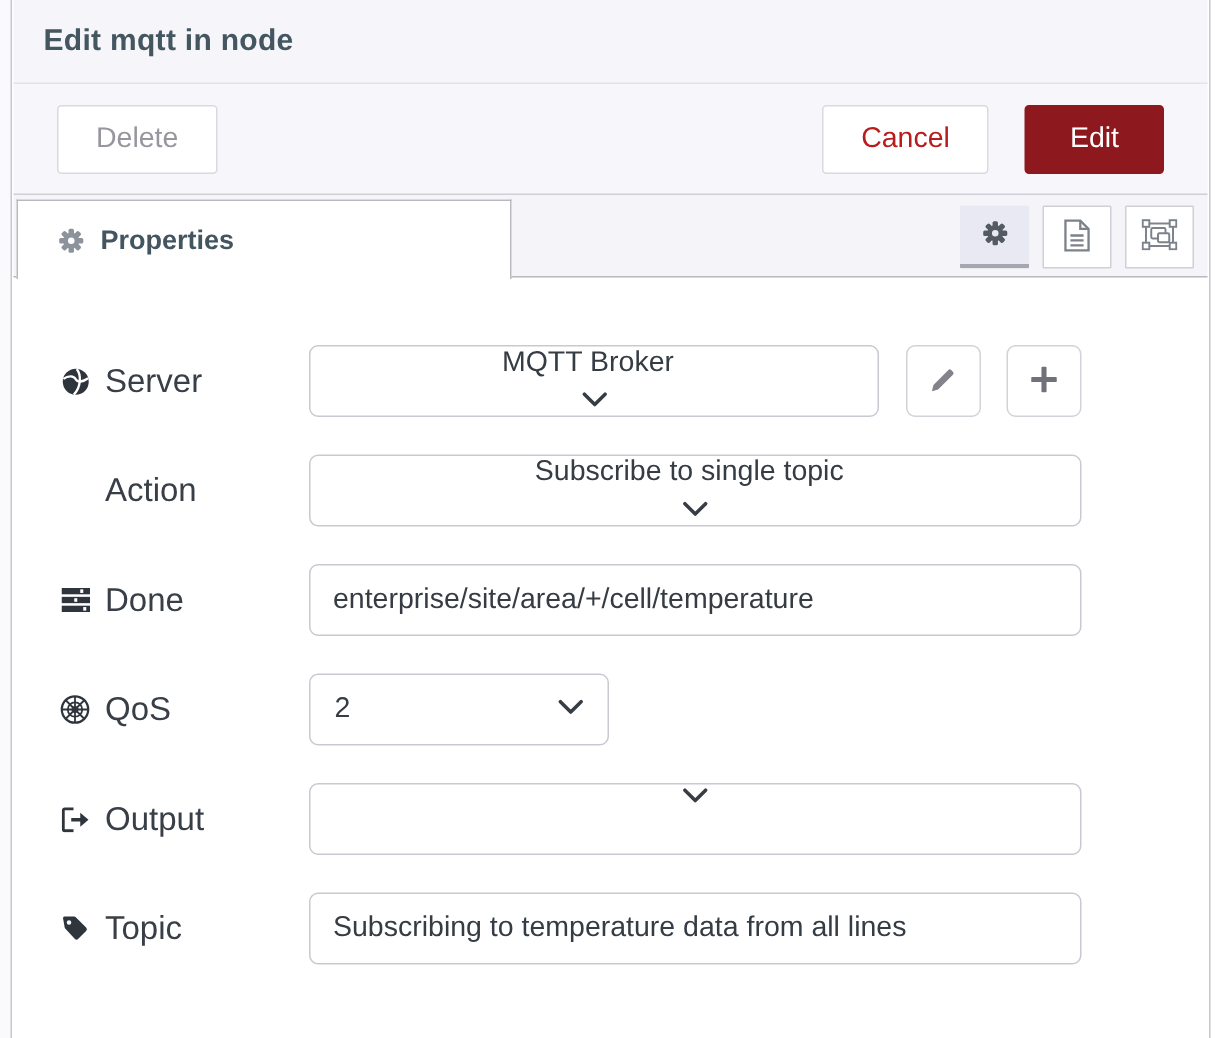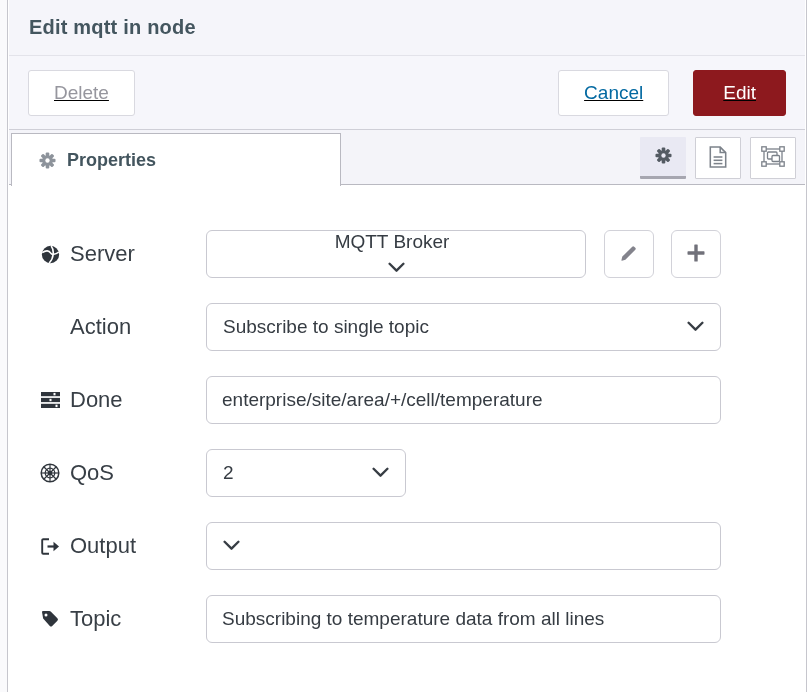--- a/index.html
+++ b/index.html
@@ -24,29 +24,29 @@
   
   .dlg-header {
     height: 56px; background: #f5f5fa; border-bottom: 1px solid #e3e3ea;
     display: flex; align-items: center; padding: 0 20px;
   }
   .dlg-title { font-size: 20px; font-weight: bold; color: #44565f; letter-spacing: 0.2px; }
 
   
   .dlg-toolbar {
     height: 74px; background: #f6f6fb; border-bottom: 1px solid #cfcfd7;
-    display: flex; align-items: center; padding: 0 19px; text-decoration: underline;
+    display: flex; align-items: center; padding: 0 29px;
   }
   .btn {
     height: 46px; border-radius: 3px; font-size: 19px;
     display: inline-flex; align-items: center; justify-content: center;
     cursor: pointer; font-family: "Liberation Sans", sans-serif;
   }
   .btn-plain { background: #ffffff; border: 1px solid #d9d9e0; color: #96969e; padding: 0 25px; }
-  .btn-cancel { color: #0369a1; margin-right: 24px; }
+  .btn-cancel { color: #b91c1c; margin-right: 24px; }
   .btn-done { background: #8d191e; border: 1px solid #8d191e; color: #ffffff; padding: 0 29px; }
   .toolbar-spacer { flex: 1; }
 
   
   .tab-bar {
     position: relative; height: 55px; background: #f4f4f9;
     border-bottom: 1px solid #b9b9c1;
     text-align: right;
   }
   .tab-active {
@@ -80,21 +80,21 @@
     padding: 0 16px; cursor: pointer;
   }
   .sel-text {
     font-size: 19px; color: #363c43; white-space: nowrap; overflow: hidden; margin-right: 8px;
   }
   .text-input {
     height: 48px; border: 1px solid #c9c9d1; border-radius: 6px;
     padding: 0 15px; font-size: 19px; color: #363c43;
     font-family: "Liberation Sans", sans-serif; background: #fff; outline: none;
   }
-  .w380 { width: 380px; flex-direction: column; } .w515 { width: 515px; } .w200 { width: 200px; }
+  .w380 { width: 380px; flex-direction: column; } .w515 { width: 515px; flex-direction: column; } .w200 { width: 200px; }
   .sq-btn {
     width: 50px; height: 48px; background: #fff; border: 1px solid #d2d2d9; border-radius: 6px;
     display: inline-flex; align-items: center; justify-content: center; cursor: pointer; color: #83838c;
   }
   .sq-btn.add { color: #71717a; }
   .ml18 { margin-left: 18px; } .ml17 { margin-left: 17px; }
   .chev { flex: 0 0 auto; }
 </style>
 </head>
 <body>

